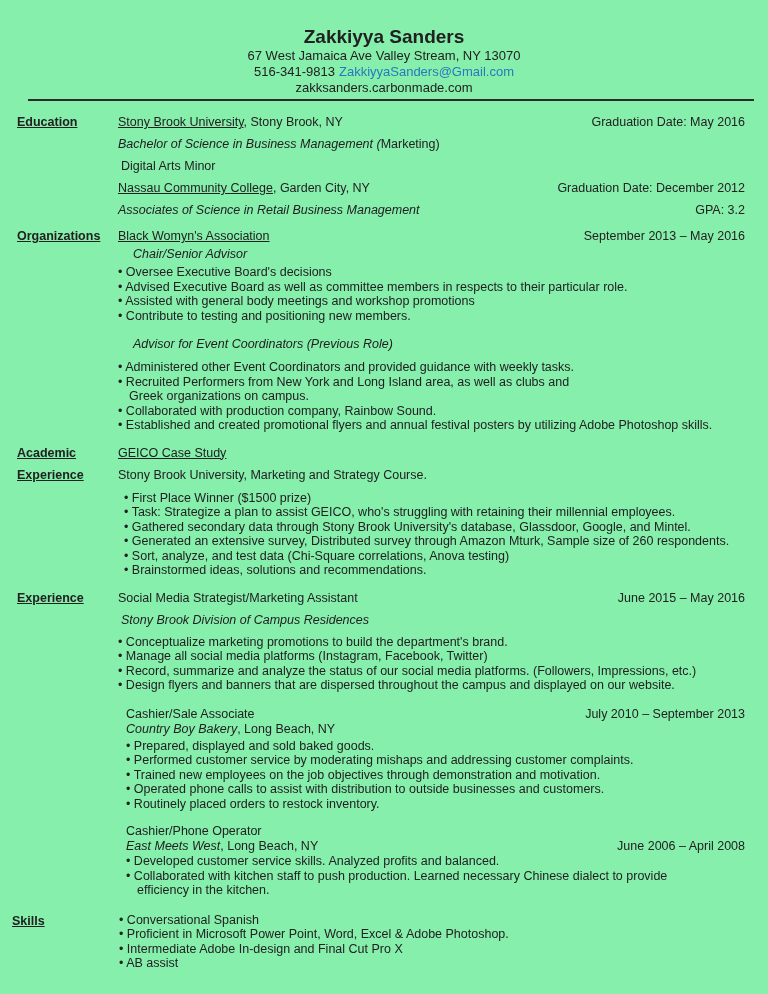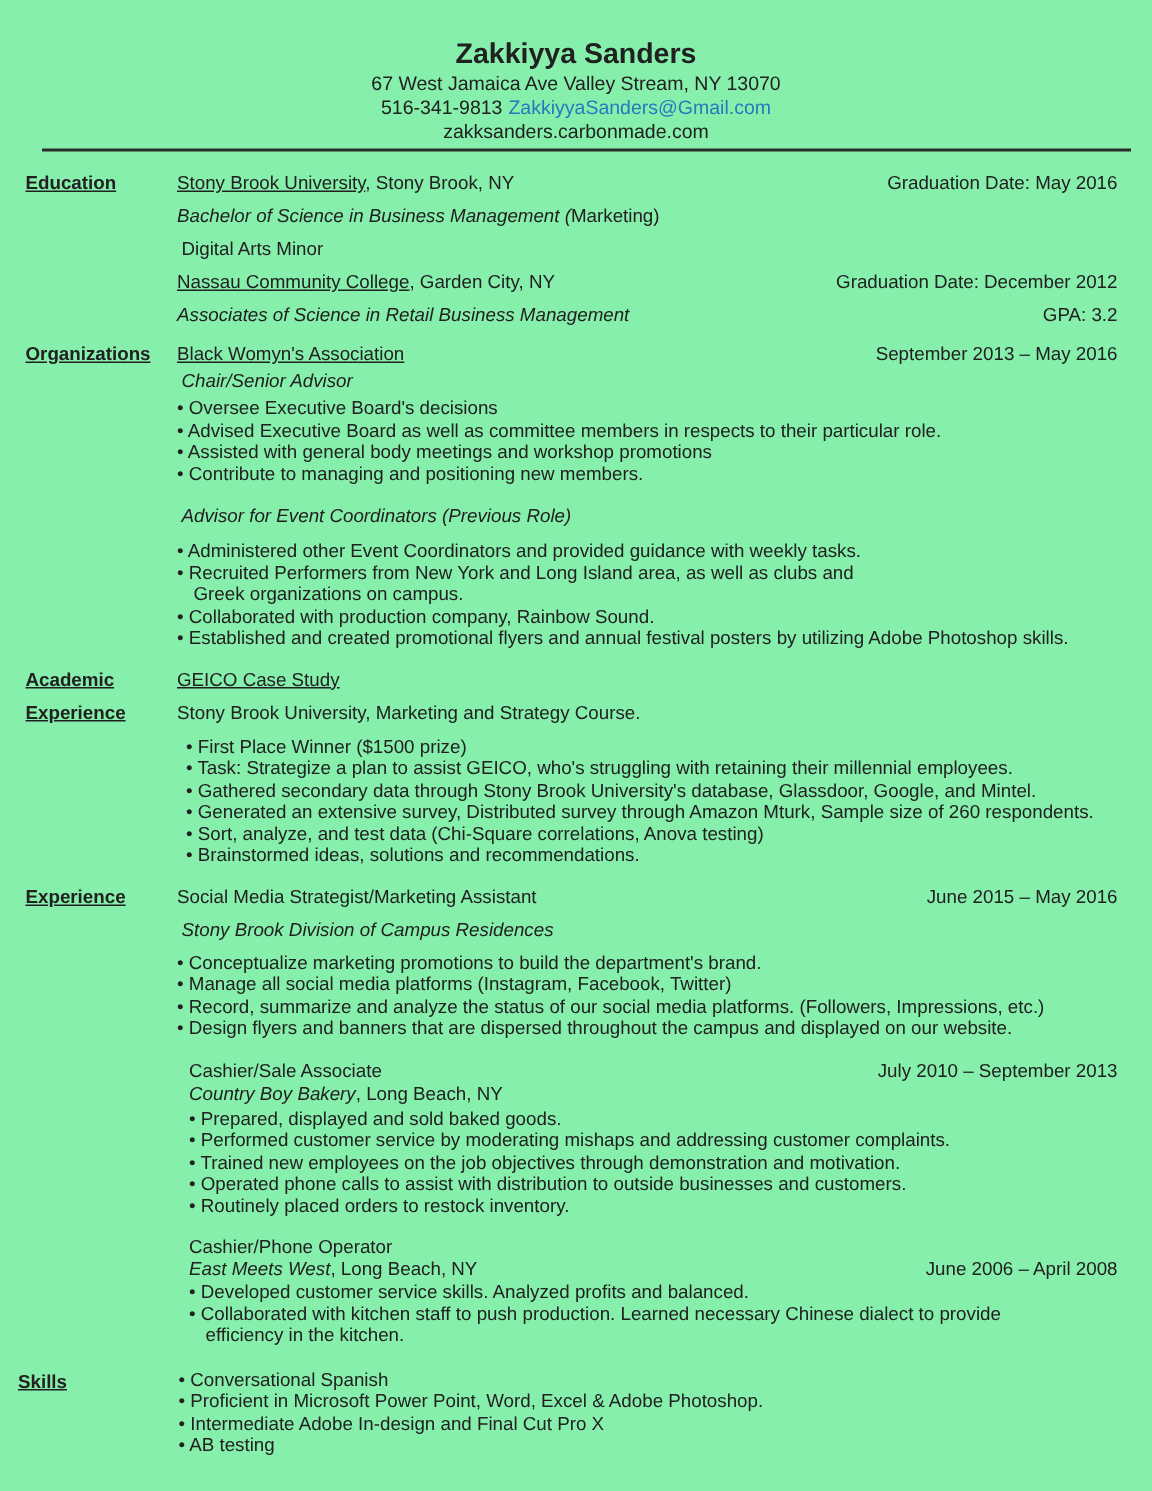--- a/index.html
+++ b/index.html
@@ -41,21 +41,21 @@
   }
   .bullet::before { content: "\2022  "; }
   
   .sec-education { margin-top: 13px; }
   .sec-education .row { margin-bottom: 6px; }
   .sec-education .row:last-child { margin-bottom: 0; }
   .indent1 { padding-left: 3px; }
 
   .sec-organizations { margin-top: 10px; }
   .sec-organizations .title-row { margin-bottom: 2px; }
-  .role-title { line-height: 16px; margin-bottom: 3px; }
+  .role-title { line-height: 16px; margin-bottom: 3px; margin-left: 12px; }
   .role2 { margin-top: 13px; margin-bottom: 8px; }
 
   .sec-academic { margin-top: 12px; }
   .sec-academic .title-row { margin-bottom: 6px; }
   .sec-academic .subtitle { line-height: 16px; margin-bottom: 8px; }
   .sec-academic .bullet { margin-left: 6px; }
 
   .sec-experience { margin-top: 12px; }
   .job1 .title-row { margin-bottom: 6px; }
   .job1 .company { line-height: 16px; margin-bottom: 7px; }
@@ -111,21 +111,21 @@
     <div class="section-content">
       <div class="row title-row">
           <span class="u">Black Womyn's Association</span>
           <span class="date">September 2013 – May 2016</span>
         </div>
       <div class="role-title it sub">Chair/Senior Advisor</div>
       <div>
         <div class="bullet"><span>Oversee Executive Board's decisions</span></div>
         <div class="bullet"><span>Advised Executive Board as well as committee members in respects to their particular role.</span></div>
         <div class="bullet"><span>Assisted with general body meetings and workshop promotions</span></div>
-        <div class="bullet"><span>Contribute to managing and positioning new members.</span></div>
+        <div class="bullet"><span>Contribute to testing and positioning new members.</span></div>
       </div>
       <div class="role-title it sub role2">Advisor for Event Coordinators (Previous Role)</div>
       <div>
         <div class="bullet"><span>Administered other Event Coordinators and provided guidance with weekly tasks.</span></div>
         <div class="bullet"><span>Recruited Performers from New York and Long Island area, as well as clubs and
 Greek organizations on campus.</span></div>
         <div class="bullet"><span>Collaborated with production company, Rainbow Sound.</span></div>
         <div class="bullet"><span>Established and created promotional flyers and annual festival posters by utilizing Adobe Photoshop skills.</span></div>
       </div>
     </div>
@@ -201,18 +201,18 @@
     </div>
   </div>
 
   <div class="section sec-skills">
     <div class="section-label">Skills</div>
     <div class="section-content">
       <div>
         <div class="bullet"><span>Conversational Spanish</span></div>
         <div class="bullet"><span>Proficient in Microsoft Power Point, Word, Excel &amp; Adobe Photoshop.</span></div>
         <div class="bullet"><span>Intermediate Adobe In-design and Final Cut Pro X</span></div>
-        <div class="bullet"><span>AB testing</span></div>
+        <div class="bullet"><span>AB assist</span></div>
       </div>
     </div>
   </div>
 
 </div>
 
 </body></html>

